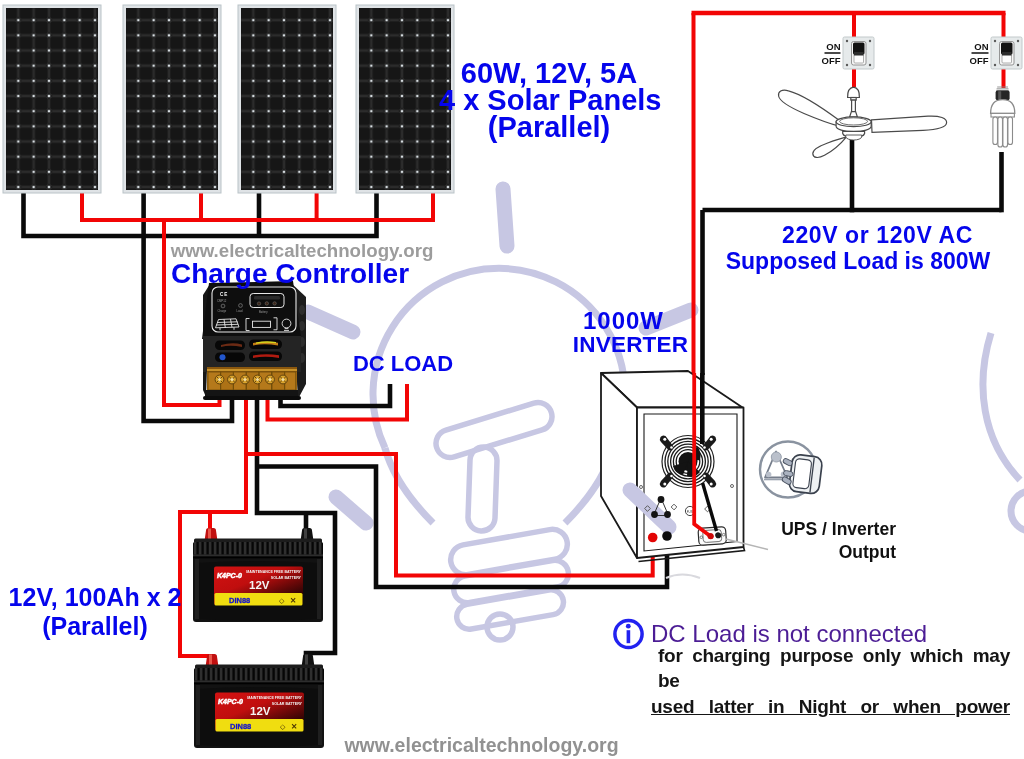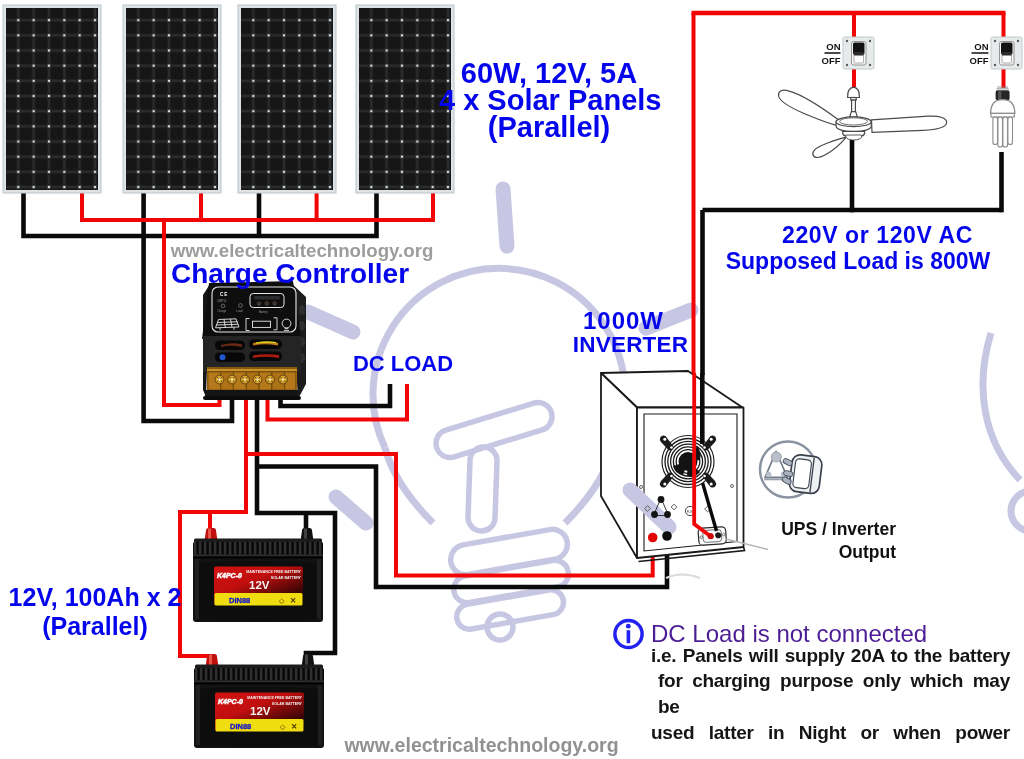--- a/index.html
+++ b/index.html
@@ -378,17 +378,16 @@
 <div class="t blue" style="left:439px;top:60px;width:220px;font-size:29px;line-height:27px;">60W, 12V, 5A<br>4 x Solar Panels<br>(Parallel)</div>
 <div class="t" style="left:169px;top:239.5px;width:266px;text-align:center;color:#9c9c9c;font-weight:bold;font-size:18.7px;">www.electricaltechnology.org</div>
 <div class="t blue" style="left:171px;top:258px;width:200px;font-size:28px;">Charge Controller</div>
 <div class="t blue" style="left:350px;top:350.5px;width:106px;font-size:22px;">DC LOAD</div>
 <div class="t blue" style="left:533px;top:309px;width:181px;font-size:22.5px;line-height:23.2px;"><span style="font-size:24px;letter-spacing:1px;">1000W</span><br><span style="letter-spacing:0.2px;margin-left:14px;">INVERTER</span></div>
 <div class="t blue" style="left:718px;top:222px;width:280px;font-size:23px;line-height:26px;"><span style="letter-spacing:0.6px;margin-left:39px;">220V or 120V AC</span><br>Supposed Load is 800W</div>
 <div class="t blue" style="left:-5px;top:583px;width:200px;font-size:25px;line-height:28.5px;">12V, 100Ah x 2<br>(Parallel)</div>
 <div class="t" style="left:716px;top:505.5px;width:180px;text-align:right;color:#101010;font-weight:bold;font-size:17.5px;line-height:23px;margin-top:12px;">UPS / Inverter<br>Output</div>
 <div class="t" style="left:651px;top:620px;color:#4c1d95;font-size:24px;">DC Load is not connected</div>
 <div class="t" style="left:651px;top:642.5px;width:359px;color:#151515;font-size:19px;letter-spacing:-0.25px;font-weight:bold;line-height:25.8px;white-space:normal;">
-  <div style="text-align:justify;text-align-last:justify;">i.e. Panels will supply 20A to the battery</div>
   <div style="text-align:justify;text-align-last:justify;margin-left:7px;">for charging purpose only which may be</div>
-  <div style="text-align:justify;text-align-last:justify;">used latter in Night or when power</div>
+  <div style="text-align:justify;text-align-last:justify;text-decoration:underline;">used latter in Night or when power</div>
 </div>
 <div class="t" style="left:343px;top:734px;width:277px;text-align:center;color:#919191;font-weight:bold;font-size:19.5px;">www.electricaltechnology.org</div>
 
 </body></html>

